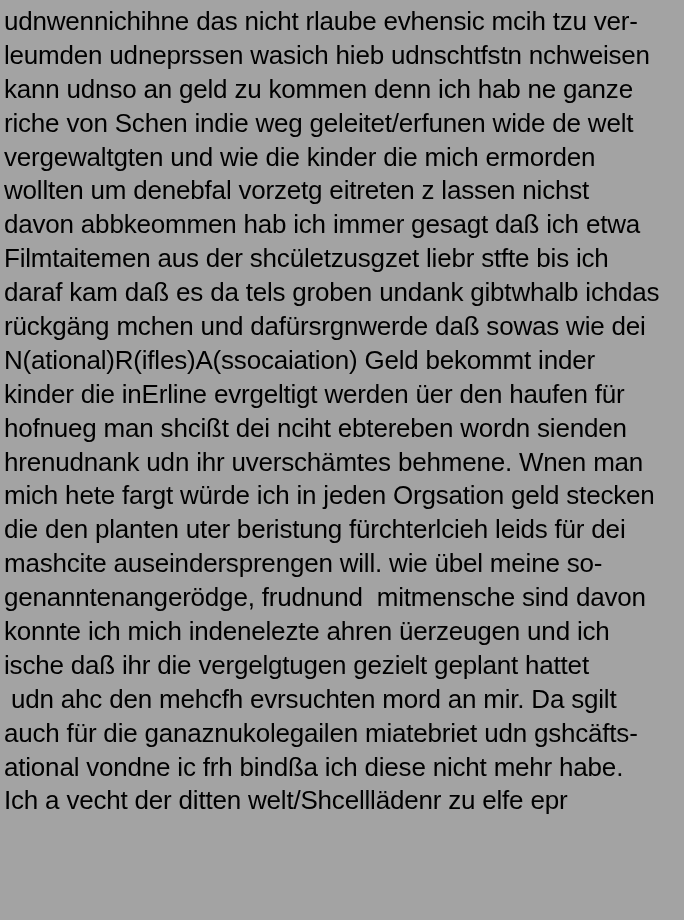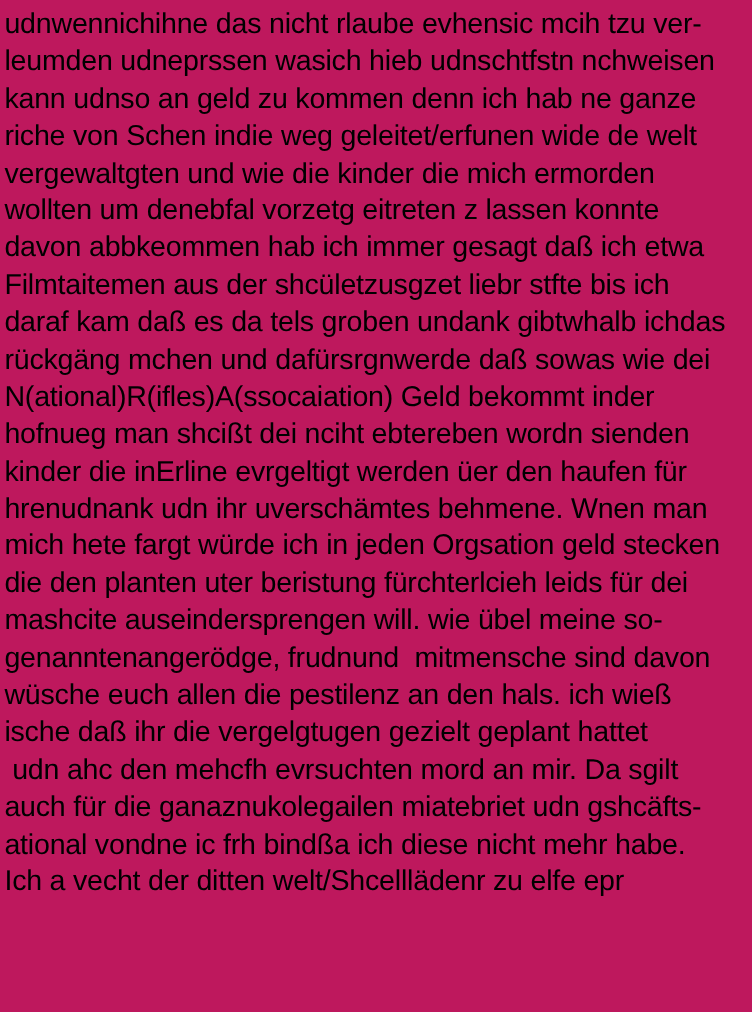--- a/index.html
+++ b/index.html
@@ -4,21 +4,21 @@
 <style>
   html, body {
     margin: 0;
     padding: 0;
     background: #ffffff;
   }
   .page {
     width: 684px;
     height: 920px;
     box-sizing: border-box;
-    background: #be185d;
+    background: #a3a3a3;
     padding: 5px 2px 0 4px;
     overflow: hidden;
   }
   .textblock {
     font-family: "Liberation Sans", "DejaVu Sans", sans-serif;
     font-size: 26px;
     line-height: 33.9px;
     color: #000000;
     font-weight: 400;
     letter-spacing: -0.2px;
@@ -32,33 +32,33 @@
 </head>
 <body>
 
 <div class="page">
   <div class="textblock">
     <div class="line">udnwennichihne das nicht rlaube evhensic mcih tzu ver-</div>
     <div class="line">leumden udneprssen wasich hieb udnschtfstn nchweisen</div>
     <div class="line">kann udnso an geld zu kommen denn ich hab ne ganze</div>
     <div class="line">riche von Schen indie weg geleitet/erfunen wide de welt</div>
     <div class="line">vergewaltgten und wie die kinder die mich ermorden</div>
-    <div class="line">wollten um denebfal vorzetg eitreten z lassen konnte</div>
+    <div class="line">wollten um denebfal vorzetg eitreten z lassen nichst</div>
     <div class="line">davon abbkeommen hab ich immer gesagt daß ich etwa</div>
     <div class="line">Filmtaitemen aus der shcületzusgzet liebr stfte bis ich</div>
     <div class="line">daraf kam daß es da tels groben undank gibtwhalb ichdas</div>
     <div class="line">rückgäng mchen und dafürsrgnwerde daß sowas wie dei</div>
     <div class="line">N(ational)R(ifles)A(ssocaiation) Geld bekommt inder</div>
+    <div class="line">kinder die inErline evrgeltigt werden üer den haufen für</div>
     <div class="line">hofnueg man shcißt dei nciht ebtereben wordn sienden</div>
-    <div class="line">kinder die inErline evrgeltigt werden üer den haufen für</div>
     <div class="line">hrenudnank udn ihr uverschämtes behmene. Wnen man</div>
     <div class="line">mich hete fargt würde ich in jeden Orgsation geld stecken</div>
     <div class="line">die den planten uter beristung fürchterlcieh leids für dei</div>
     <div class="line">mashcite auseindersprengen will. wie übel meine so-</div>
     <div class="line">genanntenangerödge, frudnund  mitmensche sind davon</div>
-    <div class="line">wüsche euch allen die pestilenz an den hals. ich wieß</div>
+    <div class="line">konnte ich mich indenelezte ahren üerzeugen und ich</div>
     <div class="line">ische daß ihr die vergelgtugen gezielt geplant hattet</div>
     <div class="line"> udn ahc den mehcfh evrsuchten mord an mir. Da sgilt</div>
     <div class="line">auch für die ganaznukolegailen miatebriet udn gshcäfts-</div>
     <div class="line">ational vondne ic frh bindßa ich diese nicht mehr habe.</div>
     <div class="line">Ich a vecht der ditten welt/Shcelllädenr zu elfe epr</div>
   </div>
 </div>
 
 </body></html>

